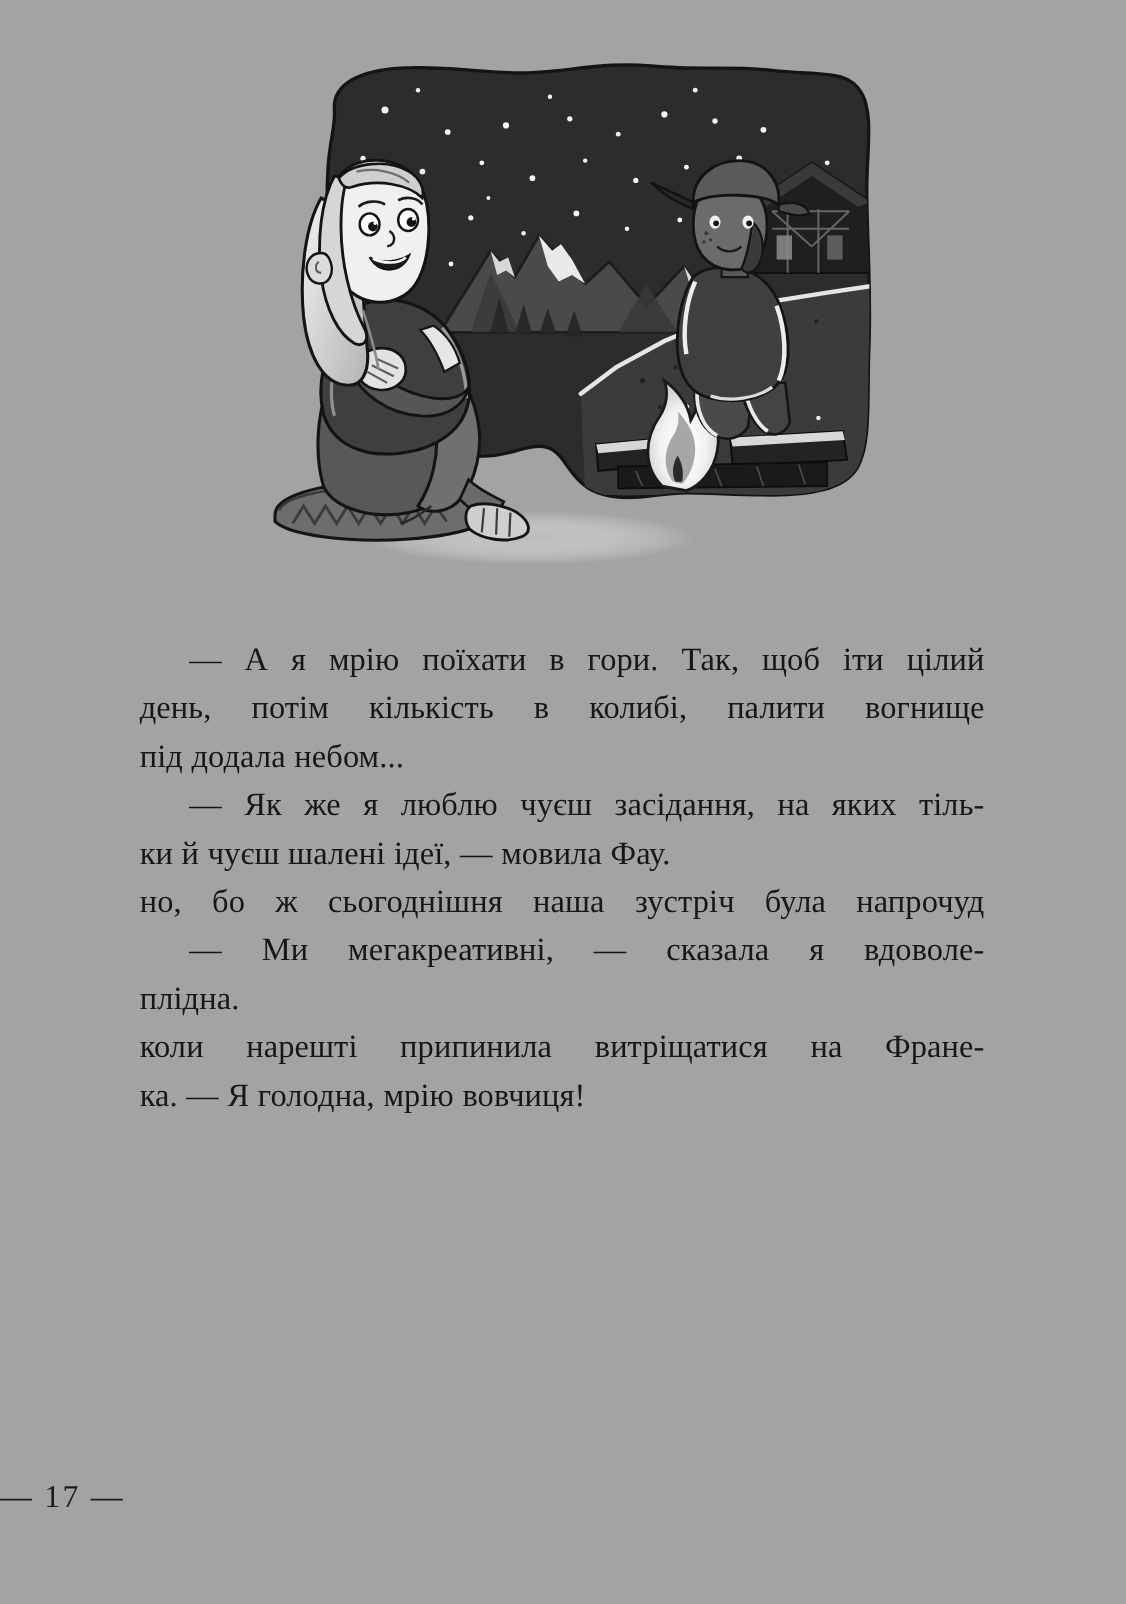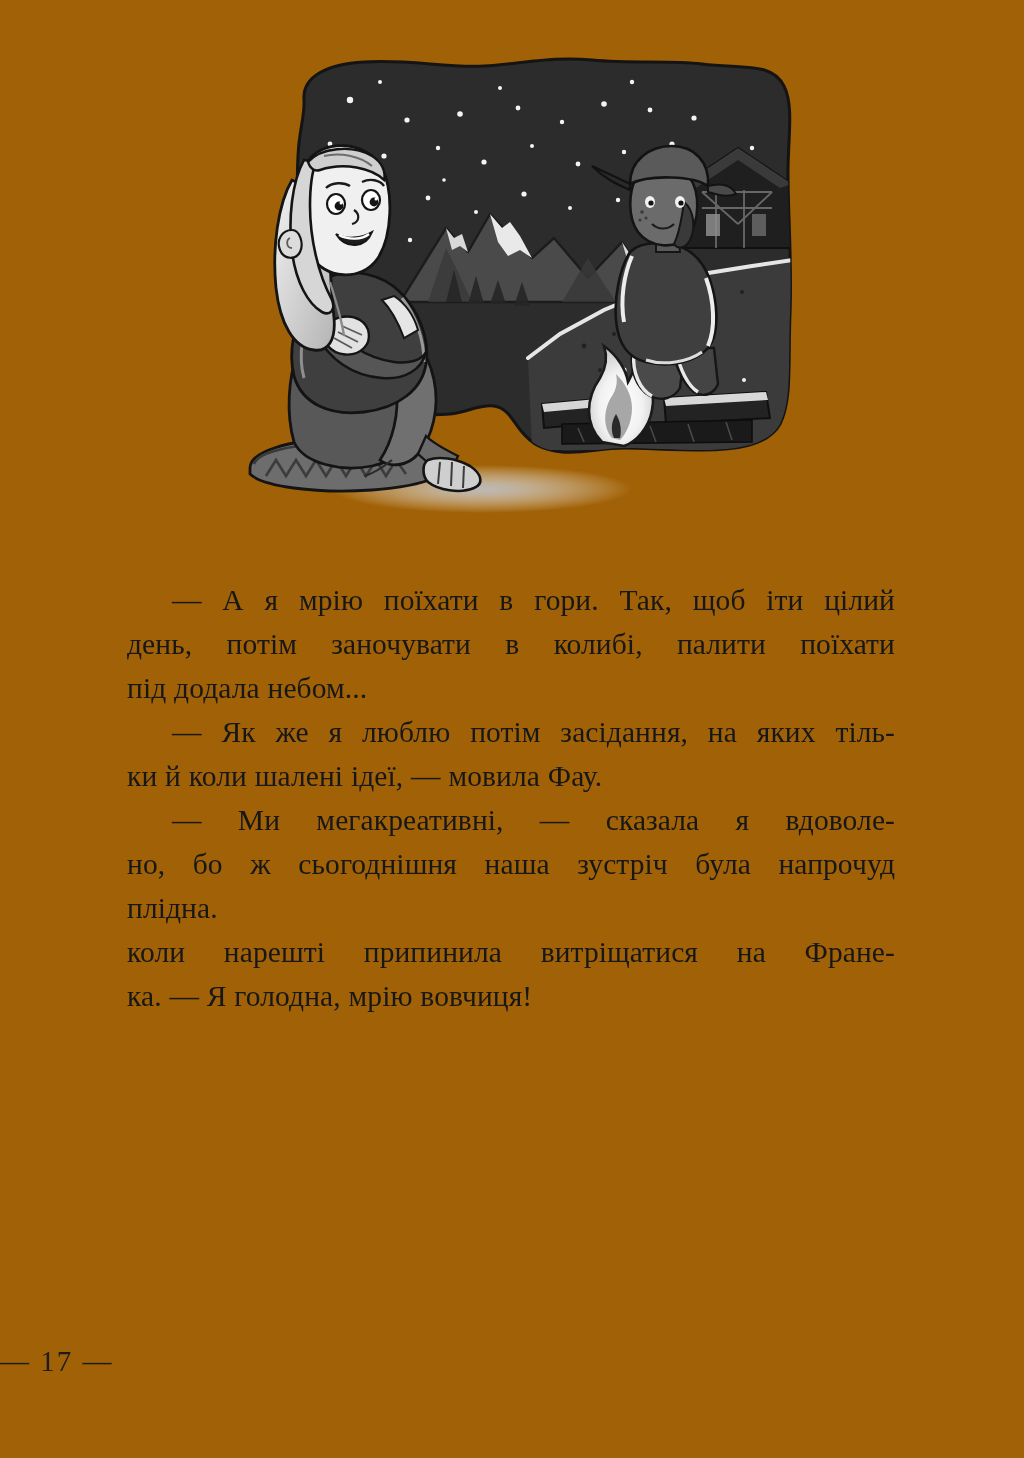--- a/index.html
+++ b/index.html
@@ -14,21 +14,21 @@
     position: relative;
     overflow: hidden;
     font-family: "Liberation Serif", "DejaVu Serif", serif;
     color: #1a1a1a;
     -webkit-font-smoothing: antialiased;
   }
 
   .page {
     position: absolute;
     inset: 0;
-    background: #a16207;
+    background: #a3a3a3;
   }
 
   
   .illustration-wrap {
     position: absolute;
     left: 232px;
     top: 52px;
     width: 590px;
     height: 470px;
   }
@@ -377,34 +377,34 @@
 
         <path d="M98,230 C104,250 110,268 112,284" fill="none" stroke="#8a8a8a" stroke-width="2.4"></path>
       </g>
     </svg>
   </div>
 
   <div class="textblock">
 
     <p class="para">
       <span class="line j"><span class="indent"></span><span>— А я мрію поїхати в гори. Так, щоб іти цілий</span></span>
-      <span class="line j">день, потім заночувати в колибі, палити поїхати</span>
+      <span class="line j">день, потім кількість в колибі, палити вогнище</span>
       <span class="line">під додала небом...</span>
     </p>
 
 
 
     <p class="para">
-      <span class="line j"><span class="indent"></span><span>— Як же я люблю потім засідання, на яких тіль-</span></span>
-      <span class="line">ки й коли шалені ідеї, — мовила Фау.</span>
+      <span class="line j"><span class="indent"></span><span>— Як же я люблю чуєш засідання, на яких тіль-</span></span>
+      <span class="line">ки й чуєш шалені ідеї, — мовила Фау.</span>
     </p>
 
     <p class="para">
+      <span class="line j">но, бо ж сьогоднішня наша зустріч була напрочуд</span>
       <span class="line j"><span class="indent"></span><span>— Ми мегакреативні, — сказала я вдоволе-</span></span>
-      <span class="line j">но, бо ж сьогоднішня наша зустріч була напрочуд</span>
       <span class="line">плідна.</span>
     </p>
 
     <p class="para">
       <span class="line j">коли нарешті припинила витріщатися на Фране-</span>
       <span class="line">ка. — Я голодна, мрію вовчиця!</span>
     </p>
 
   </div>
 

